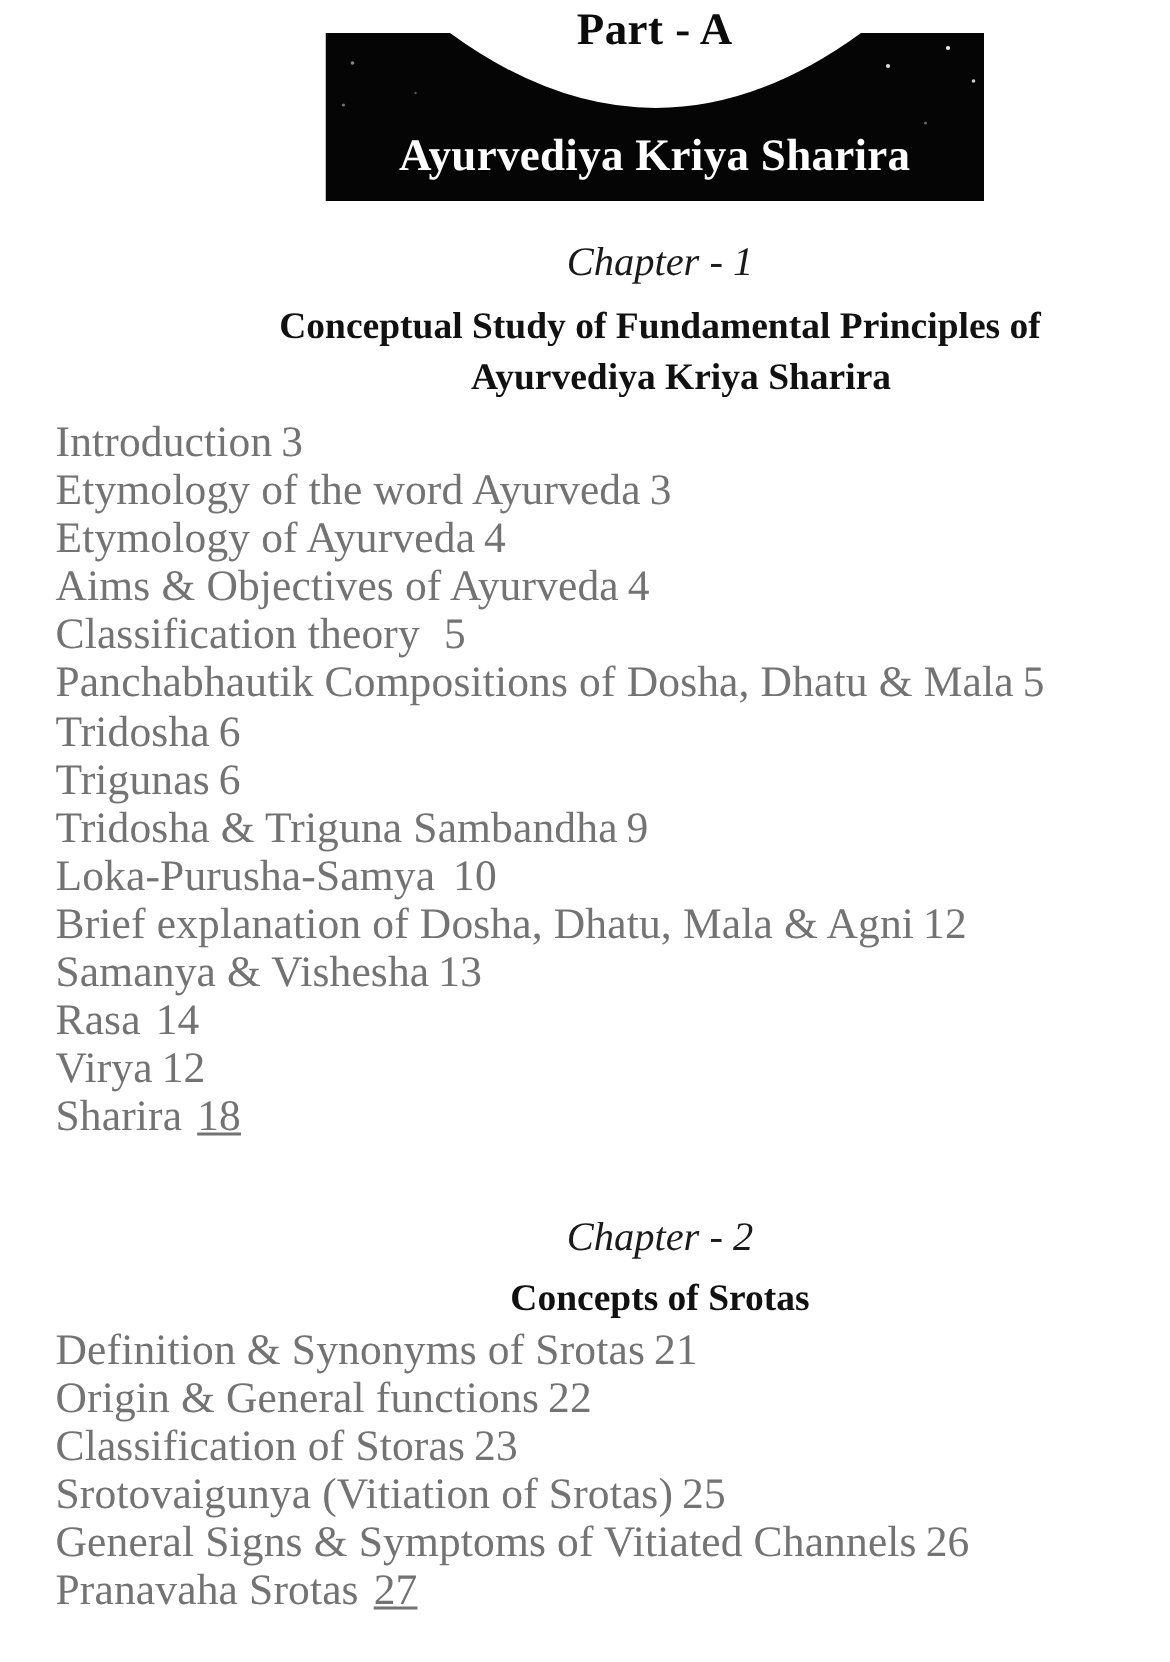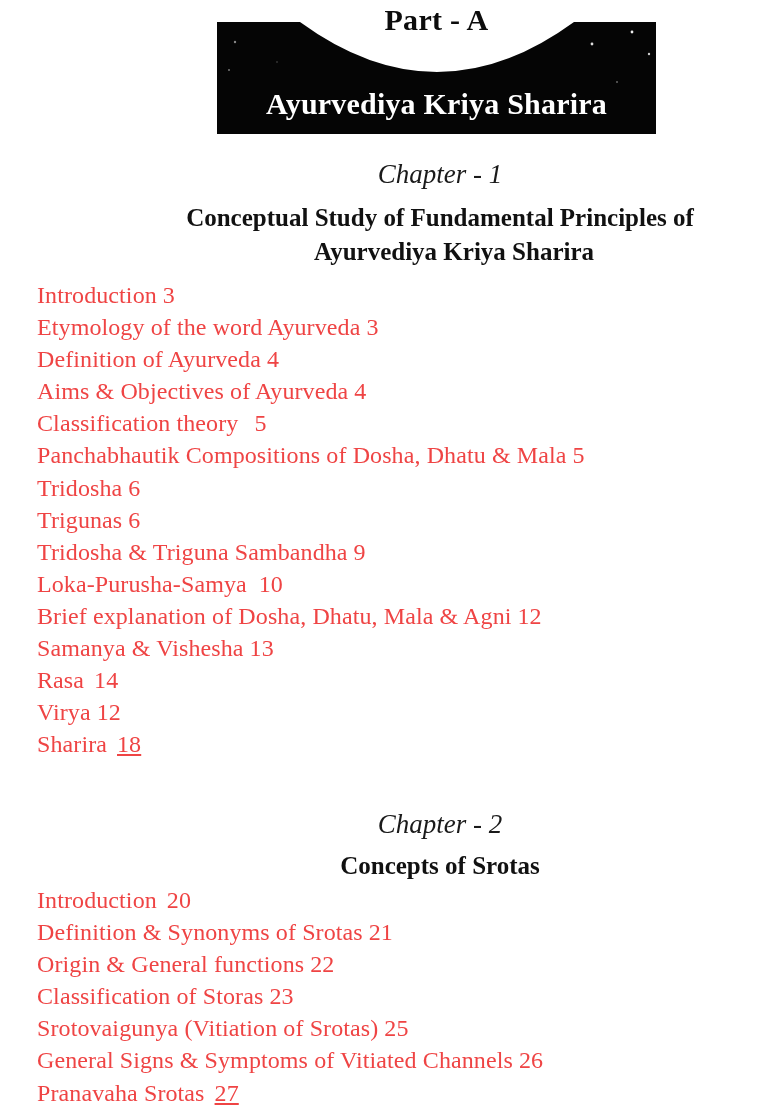--- a/index.html
+++ b/index.html
@@ -91,25 +91,25 @@
     
     .toc-list {
       position: absolute;
       left: 37px;
       margin: 0;
       padding: 0;
       list-style: none;
     }
     .toc-item {
       font-family: "Liberation Serif", serif;
-      font-size: 24px;
+      font-size: 29px;
       line-height: 32.1px;
       height: 32.1px;
       white-space: nowrap;
-      color: #ef4444;
+      color: #737373;
       letter-spacing: 0.1px;
     }
     .toc-item .pg {
       margin-left: 6px;
     }
   </style>
 </head>
 <body>
 
 <div class="page">
@@ -132,42 +132,41 @@
   <div class="banner-title">Ayurvediya Kriya Sharira</div>
 
   <section>
     <div class="chapter-label" style="top:158px;">Chapter - 1</div>
     <div class="chapter-title" style="left:0; width:880px; top:202px;">Conceptual Study of Fundamental Principles of</div>
     <div class="chapter-title" style="left:0; width:908px; top:236px;">Ayurvediya Kriya Sharira</div>
 
     <ul class="toc-list" style="top:279px;">
       <li class="toc-item"><span>Introduction</span><span class="pg">3</span></li>
       <li class="toc-item"><span>Etymology of the word Ayurveda</span><span class="pg">3</span></li>
-      <li class="toc-item"><span>Definition of Ayurveda</span><span class="pg">4</span></li>
+      <li class="toc-item"><span>Etymology of Ayurveda</span><span class="pg">4</span></li>
       <li class="toc-item"><span>Aims &amp; Objectives of Ayurveda</span><span class="pg">4</span></li>
       <li class="toc-item"><span>Classification theory</span><span class="pg" style="margin-left:16px;">5</span></li>
       <li class="toc-item"><span>Panchabhautik Compositions of Dosha, Dhatu &amp; Mala</span><span class="pg">5</span></li>
       <li class="toc-item"><span>Tridosha</span><span class="pg">6</span></li>
       <li class="toc-item"><span>Trigunas</span><span class="pg">6</span></li>
       <li class="toc-item"><span>Tridosha &amp; Triguna Sambandha</span><span class="pg">9</span></li>
       <li class="toc-item"><span>Loka-Purusha-Samya</span><span class="pg" style="margin-left:12px;text-align:right;">10</span></li>
       <li class="toc-item"><span>Brief explanation of Dosha, Dhatu, Mala &amp; Agni</span><span class="pg">12</span></li>
       <li class="toc-item"><span>Samanya &amp; Vishesha</span><span class="pg">13</span></li>
       <li class="toc-item"><span>Rasa</span><span class="pg" style="margin-left:10px;">14</span></li>
       <li class="toc-item"><span>Virya</span><span class="pg">12</span></li>
       <li class="toc-item"><span>Sharira</span><span class="pg" style="margin-left:10px;text-decoration:underline;">18</span></li>
     </ul>
   </section>
 
   <section>
     <div class="chapter-label" style="top:808px;">Chapter - 2</div>
     <div class="chapter-title" style="left:0; width:880px; top:850px;">Concepts of Srotas</div>
 
     <ul class="toc-list" style="top:884px;">
-      <li class="toc-item"><span>Introduction</span><span class="pg" style="margin-left:10px;">20</span></li>
       <li class="toc-item"><span>Definition &amp; Synonyms of Srotas</span><span class="pg">21</span></li>
       <li class="toc-item"><span>Origin &amp; General functions</span><span class="pg">22</span></li>
       <li class="toc-item"><span>Classification of Storas</span><span class="pg">23</span></li>
       <li class="toc-item"><span>Srotovaigunya (Vitiation of Srotas)</span><span class="pg">25</span></li>
       <li class="toc-item"><span>General Signs &amp; Symptoms of Vitiated Channels</span><span class="pg">26</span></li>
       <li class="toc-item"><span>Pranavaha Srotas</span><span class="pg" style="margin-left:10px;text-decoration:underline;">27</span></li>
     </ul>
   </section>
 
 </div>

